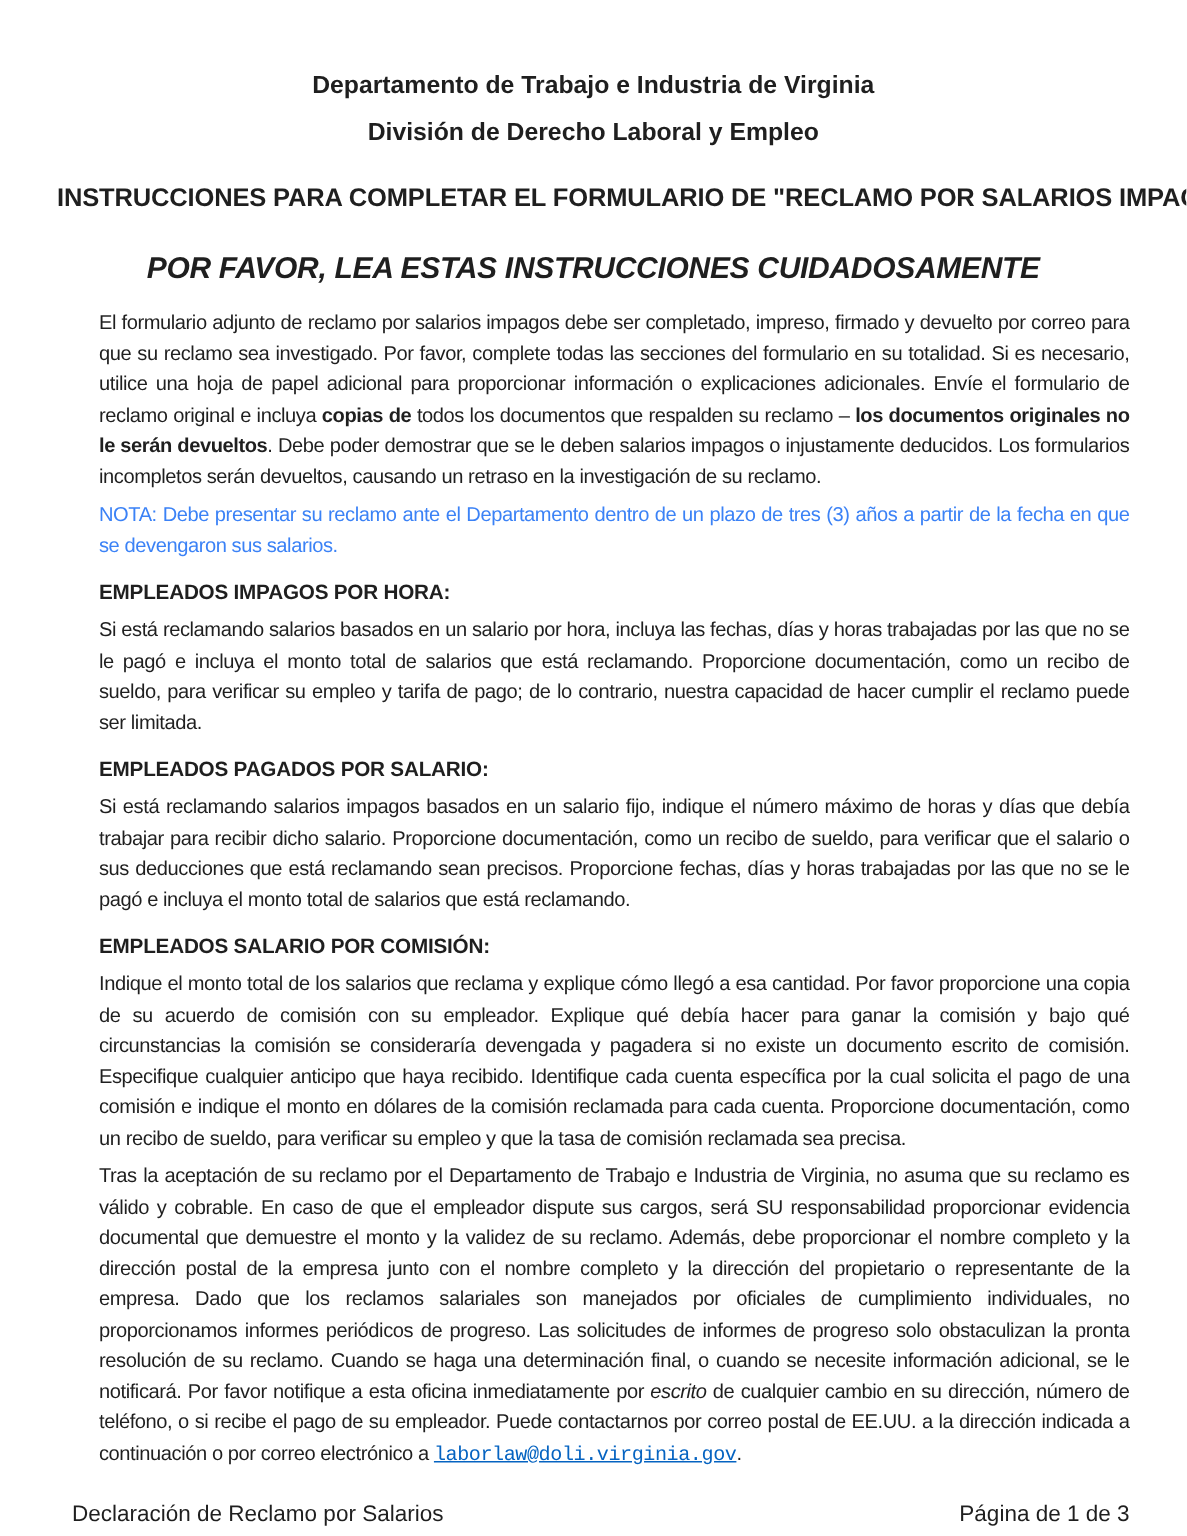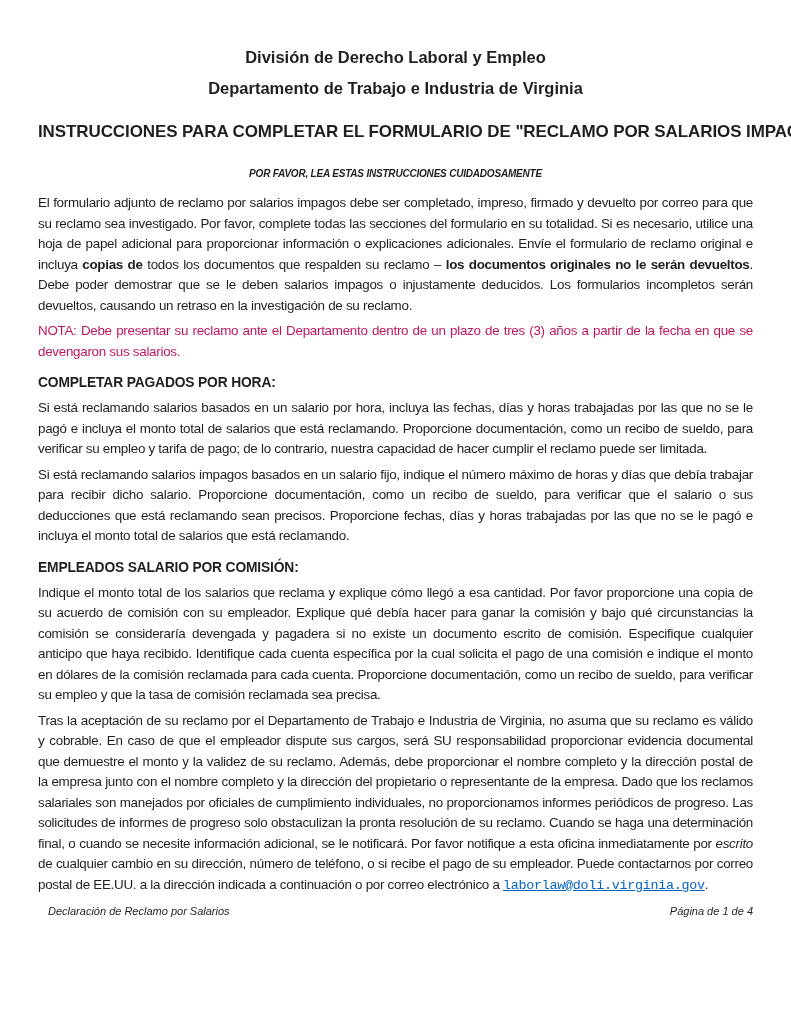--- a/index.html
+++ b/index.html
@@ -22,83 +22,84 @@
   }
   .instructions-heading {
     font-size: 17px;
     font-weight: 700;
     line-height: 22px;
     margin-top: 17px;
     white-space: nowrap;
     letter-spacing: -0.1px;
   }
   .read-carefully {
-    font-size: 10px;
+    font-size: 20px;
     font-weight: 700;
     font-style: italic;
     margin-top: 25px;
     letter-spacing: -0.2px;
   }
   .doc-body {
     margin-top: 14px;
     font-size: 13.4px;
     line-height: 20.5px;
     letter-spacing: -0.28px;
     text-align: justify;
+    margin-left: 28px;
   }
   .para { margin: 0 0 5px 0; }
   .section-heading {
     font-size: 13.8px;
     font-weight: 700;
     line-height: 20px;
     margin: 11px 0 5px 0;
     letter-spacing: -0.15px;
     text-align: left;
   }
   .nota { }
   .email-link { text-decoration: underline; cursor: pointer; font-family: Liberation Mono, monospace; }
   .doc-footer {
     display: flex;
     justify-content: space-between;
     align-items: baseline;
-    font-size: 11px;
-    font-style: italic;
+    font-size: 15px;
     letter-spacing: 0;
-    margin-top: 9px;
+    margin-top: 20px;
     padding-left: 10px;
   }
 </style>
 </head>
 <body>
 
 <div class="page">
 
   <header class="doc-header">
+    <div class="doc-title">Departamento de Trabajo e Industria de Virginia</div>
     <div class="doc-title">División de Derecho Laboral y Empleo</div>
-    <div class="doc-title">Departamento de Trabajo e Industria de Virginia</div>
     <div class="instructions-heading">INSTRUCCIONES PARA COMPLETAR EL FORMULARIO DE "RECLAMO POR SALARIOS IMPAGOS"</div>
     <div class="read-carefully">POR FAVOR, LEA ESTAS INSTRUCCIONES CUIDADOSAMENTE</div>
   </header>
 
   <main class="doc-body">
 
     <p class="para"><span>El formulario adjunto de reclamo por salarios impagos debe ser completado, impreso, firmado y devuelto por correo para que su reclamo sea investigado. Por favor, complete todas las secciones del formulario en su totalidad. Si es necesario, utilice una hoja de papel adicional para proporcionar información o explicaciones adicionales. Envíe el formulario de reclamo original e incluya </span><strong>copias de</strong><span> todos los documentos que respalden su reclamo – </span><strong>los documentos originales no le serán devueltos</strong><span>. Debe poder demostrar que se le deben salarios impagos o injustamente deducidos. Los formularios incompletos serán devueltos, causando un retraso en la investigación de su reclamo.</span></p>
 
-    <p class="para nota" style="color: #be185d;">NOTA: Debe presentar su reclamo ante el Departamento dentro de un plazo de tres (3) años a partir de la fecha en que se devengaron sus salarios.</p>
+    <p class="para nota" style="color: #3b82f6;">NOTA: Debe presentar su reclamo ante el Departamento dentro de un plazo de tres (3) años a partir de la fecha en que se devengaron sus salarios.</p>
 
-    <h3 class="section-heading">COMPLETAR PAGADOS POR HORA:</h3>
+    <h3 class="section-heading">EMPLEADOS IMPAGOS POR HORA:</h3>
     <p class="para">Si está reclamando salarios basados en un salario por hora, incluya las fechas, días y horas trabajadas por las que no se le pagó e incluya el monto total de salarios que está reclamando. Proporcione documentación, como un recibo de sueldo, para verificar su empleo y tarifa de pago; de lo contrario, nuestra capacidad de hacer cumplir el reclamo puede ser limitada.</p>
 
+    <h3 class="section-heading">EMPLEADOS PAGADOS POR SALARIO:</h3>
     <p class="para">Si está reclamando salarios impagos basados en un salario fijo, indique el número máximo de horas y días que debía trabajar para recibir dicho salario. Proporcione documentación, como un recibo de sueldo, para verificar que el salario o sus deducciones que está reclamando sean precisos. Proporcione fechas, días y horas trabajadas por las que no se le pagó e incluya el monto total de salarios que está reclamando.</p>
 
     <h3 class="section-heading">EMPLEADOS SALARIO POR COMISIÓN:</h3>
     <p class="para">Indique el monto total de los salarios que reclama y explique cómo llegó a esa cantidad. Por favor proporcione una copia de su acuerdo de comisión con su empleador. Explique qué debía hacer para ganar la comisión y bajo qué circunstancias la comisión se consideraría devengada y pagadera si no existe un documento escrito de comisión. Especifique cualquier anticipo que haya recibido. Identifique cada cuenta específica por la cual solicita el pago de una comisión e indique el monto en dólares de la comisión reclamada para cada cuenta. Proporcione documentación, como un recibo de sueldo, para verificar su empleo y que la tasa de comisión reclamada sea precisa.</p>
 
     <p class="para"><span>Tras la aceptación de su reclamo por el Departamento de Trabajo e Industria de Virginia, no asuma que su reclamo es válido y cobrable. En caso de que el empleador dispute sus cargos, será SU responsabilidad proporcionar evidencia documental que demuestre el monto y la validez de su reclamo. Además, debe proporcionar el nombre completo y la dirección postal de la empresa junto con el nombre completo y la dirección del propietario o representante de la empresa. Dado que los reclamos salariales son manejados por oficiales de cumplimiento individuales, no proporcionamos informes periódicos de progreso. Las solicitudes de informes de progreso solo obstaculizan la pronta resolución de su reclamo. Cuando se haga una determinación final, o cuando se necesite información adicional, se le notificará. Por favor notifique a esta oficina inmediatamente por </span><em>escrito</em><span> de cualquier cambio en su dirección, número de teléfono, o si recibe el pago de su empleador. Puede contactarnos por correo postal de EE.UU. a la dirección indicada a continuación o por correo electrónico a </span><a class="email-link" href="#" style="color: rgb(5, 99, 193);">laborlaw@doli.virginia.gov</a><span>.</span></p>
 
   </main>
 
   <footer class="doc-footer">
     <span>Declaración de Reclamo por Salarios</span>
-    <span>Página de 1 de 4</span>
+    <span>Página de 1 de 3</span>
   </footer>
 
 </div>
 
 </body></html>

